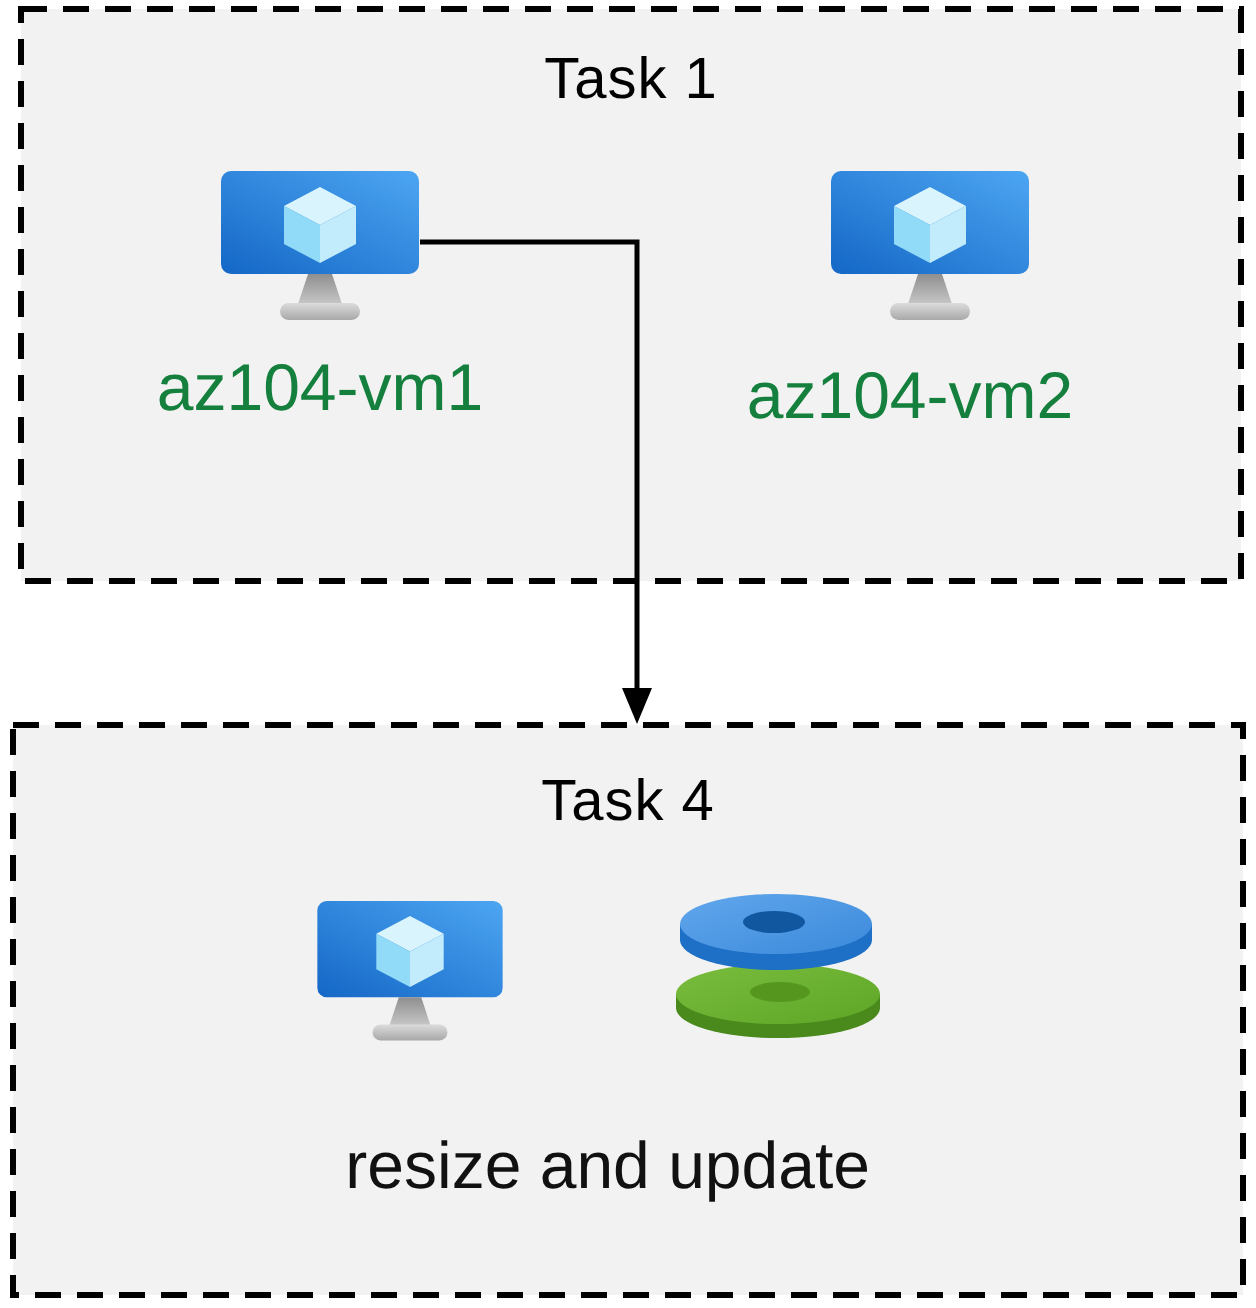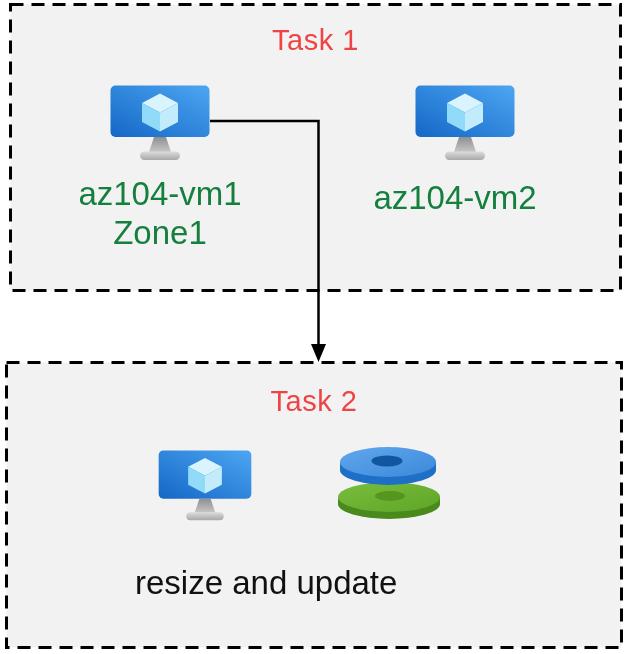--- a/index.html
+++ b/index.html
@@ -3,28 +3,28 @@
 <meta charset="utf-8">
 <style>
   html,body{margin:0;padding:0;background:#ffffff;}
   .canvas{
     position:relative;width:628px;height:654px;background:#ffffff;overflow:hidden;
     font-family:"Liberation Sans","DejaVu Sans",sans-serif;
   }
   .overlay{position:absolute;left:0;top:0;width:628px;height:654px;}
   .abs{position:absolute;}
   .task-title{
-    text-align:center;color:#ef4444;font-size:29px;line-height:1.1;
+    text-align:center;color:#000000;font-size:29px;line-height:1.1;
     letter-spacing:0.5px;font-weight:400;
   }
   .vm-label{
     text-align:center;color:#15803d;font-size:33px;line-height:39px;font-weight:400;
   }
   .caption{
-    text-align:left;color:#111111;font-size:33px;line-height:40px;font-weight:400;
+    text-align:right;color:#111111;font-size:33px;line-height:40px;font-weight:400;
   }
 </style>
 </head>
 <body>
 
 <div class="canvas">
 
   <svg width="0" height="0" style="position:absolute" aria-hidden="true">
     <defs>
       <linearGradient id="gScreen" x1="0" y1="1" x2="1" y2="0">
@@ -72,27 +72,26 @@
     <rect x="0.5" y="0.5" width="99" height="51.5" rx="5" fill="url(#gScreen)"></rect>
     <polygon points="50,8.5 68,18 50,27.5 32,18" fill="#D9F4FD"></polygon>
     <polygon points="32,18 50,27.5 50,46.5 32,37" fill="#92DBF8"></polygon>
     <polygon points="68,18 50,27.5 50,46.5 68,37" fill="#C2ECFB"></polygon>
     <polygon points="44,52 56,52 61,67 39,67" fill="url(#gNeck)"></polygon>
     <rect x="30" y="66.5" width="40" height="8.5" rx="4.2" fill="url(#gBase)"></rect>
   </svg>
 
   <div class="abs vm-label" style="left:60px;top:174px;width:200px;">
     <div>az104-vm1</div>
-    <div>Zone1</div>
   </div>
   <div class="abs vm-label" style="left:355px;top:178px;width:200px;">
     <div>az104-vm2</div>
   </div>
 
-  <div class="abs task-title" style="left:6px;top:386px;width:616px;">Task 2</div>
+  <div class="abs task-title" style="left:6px;top:386px;width:616px;">Task 4</div>
 
   <svg class="abs" style="left:158px;top:450px;" width="94" height="73" viewBox="0 0 100 78">
     <rect x="0.5" y="0.5" width="99" height="51.5" rx="5" fill="url(#gScreen)"></rect>
     <polygon points="50,8.5 68,18 50,27.5 32,18" fill="#D9F4FD"></polygon>
     <polygon points="32,18 50,27.5 50,46.5 32,37" fill="#92DBF8"></polygon>
     <polygon points="68,18 50,27.5 50,46.5 68,37" fill="#C2ECFB"></polygon>
     <polygon points="44,52 56,52 61,67 39,67" fill="url(#gNeck)"></polygon>
     <rect x="30" y="66.5" width="40" height="8.5" rx="4.2" fill="url(#gBase)"></rect>
   </svg>
 

